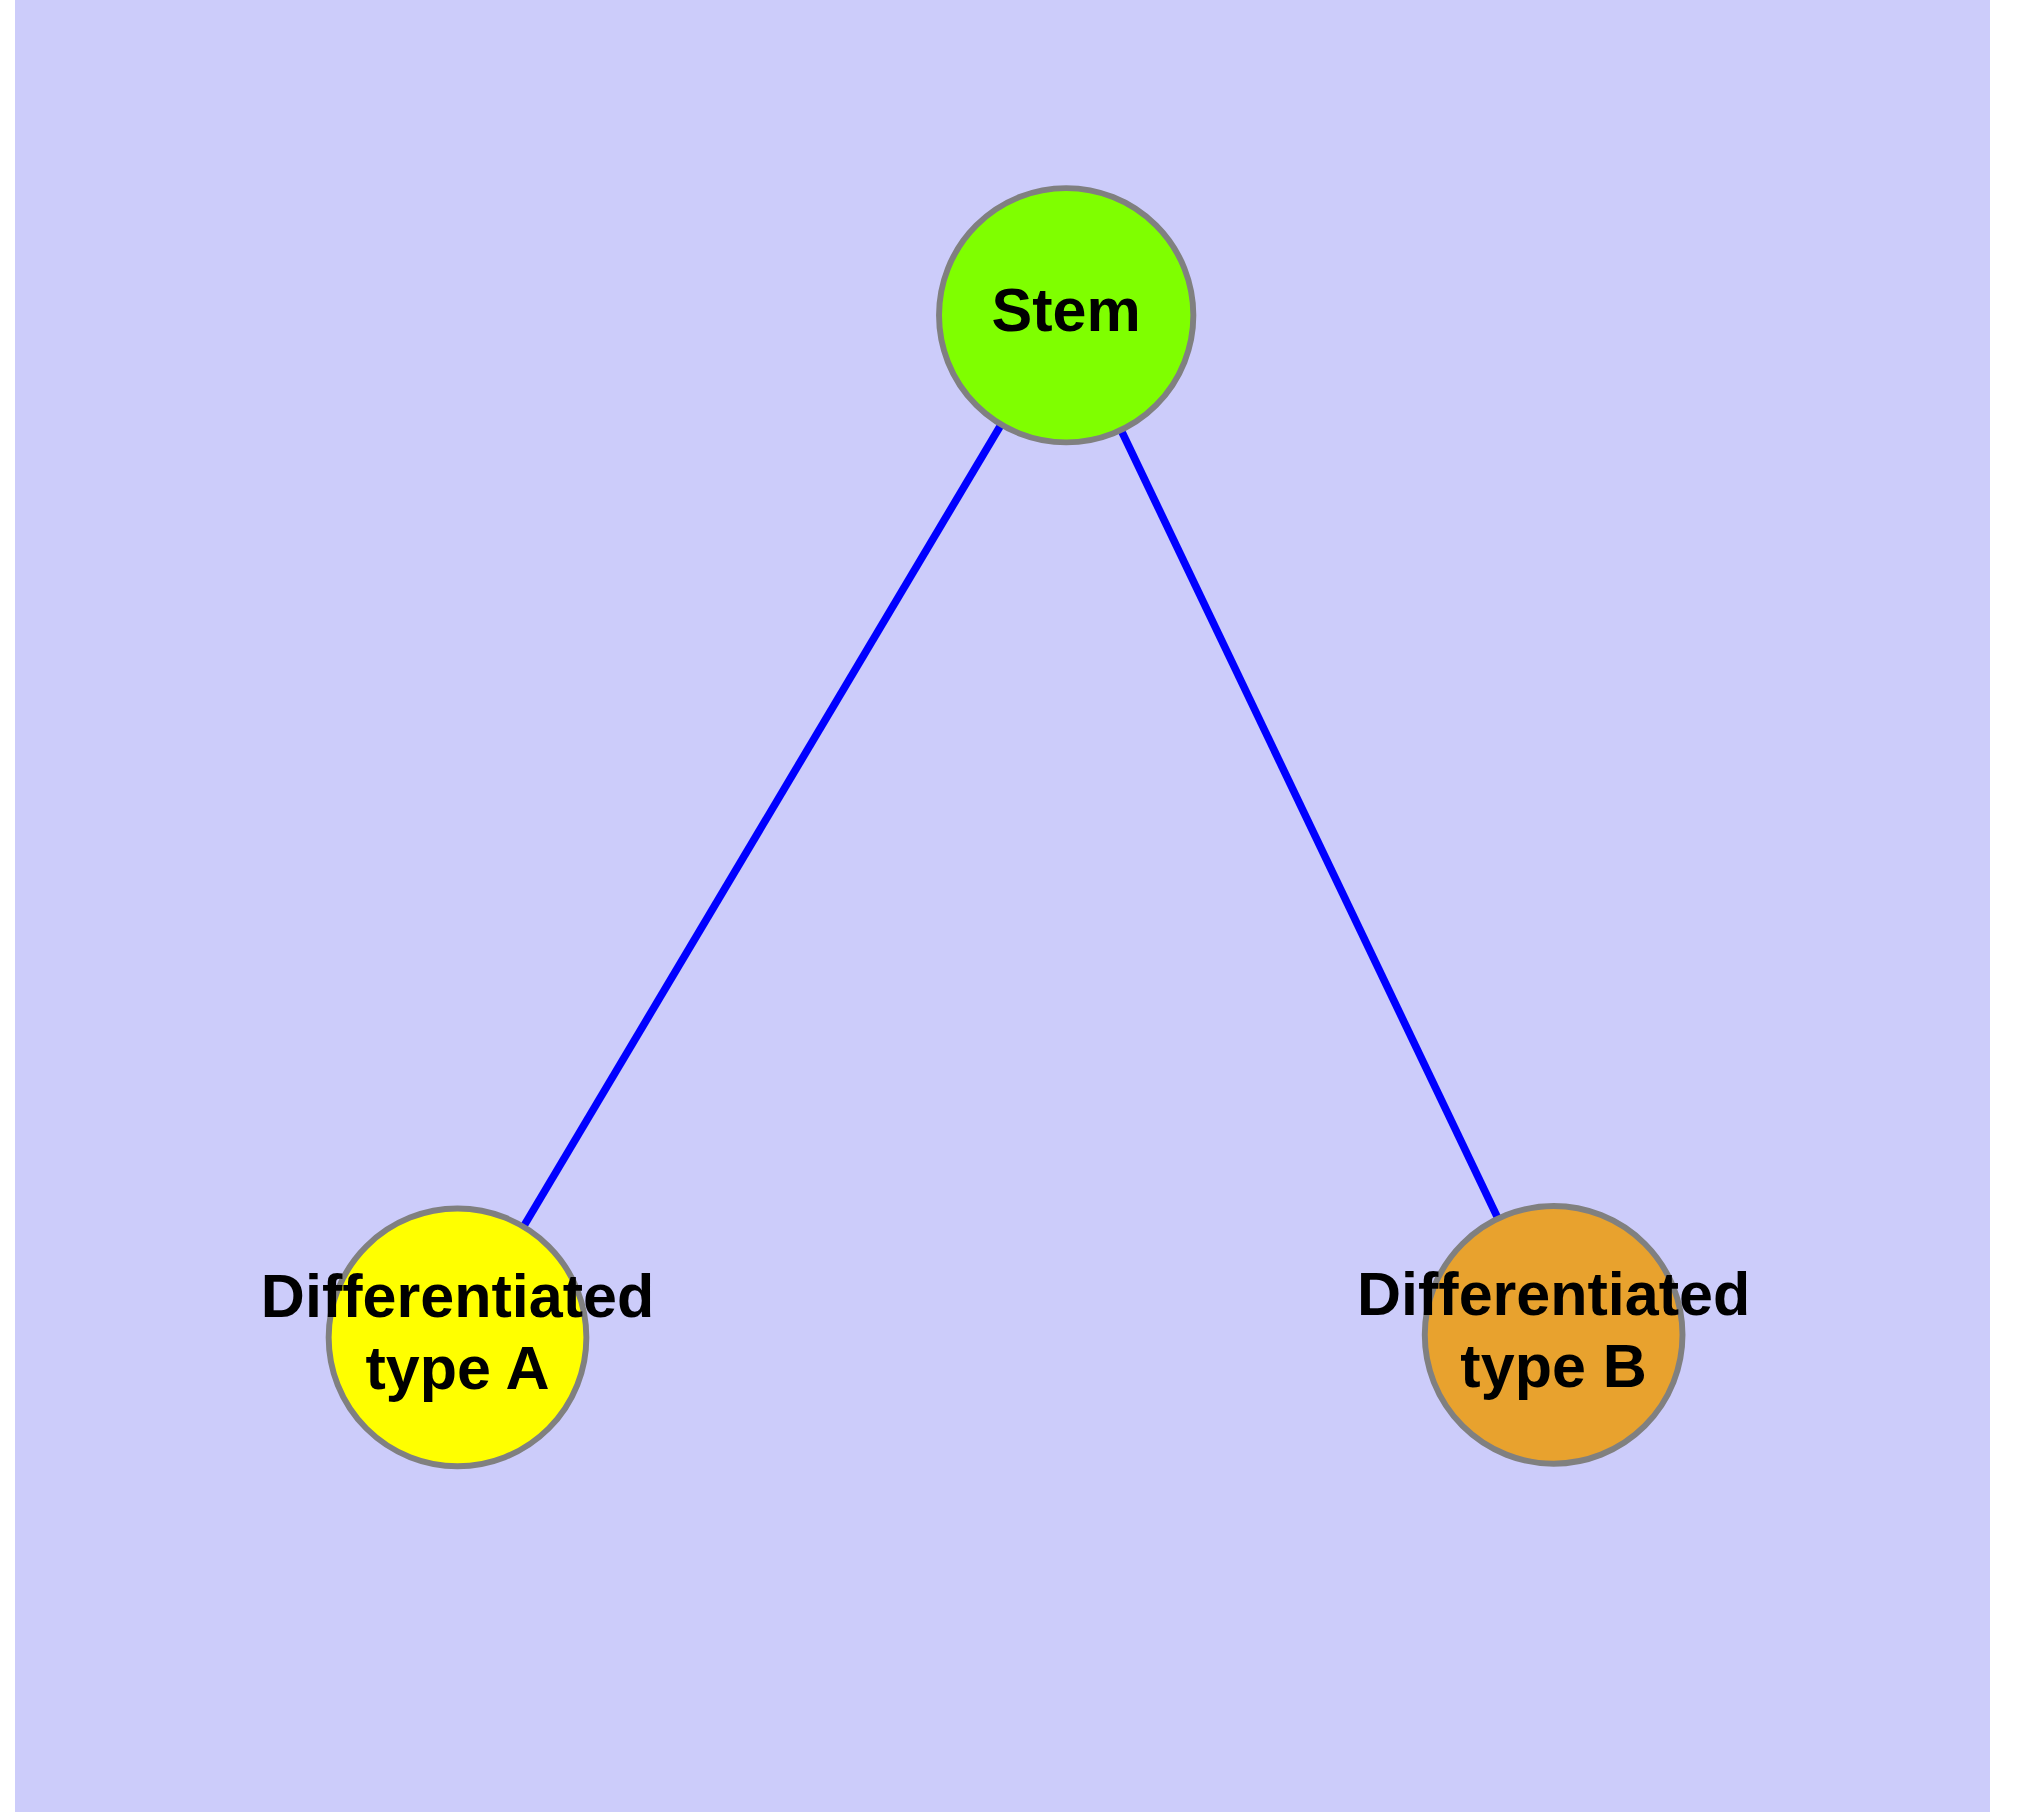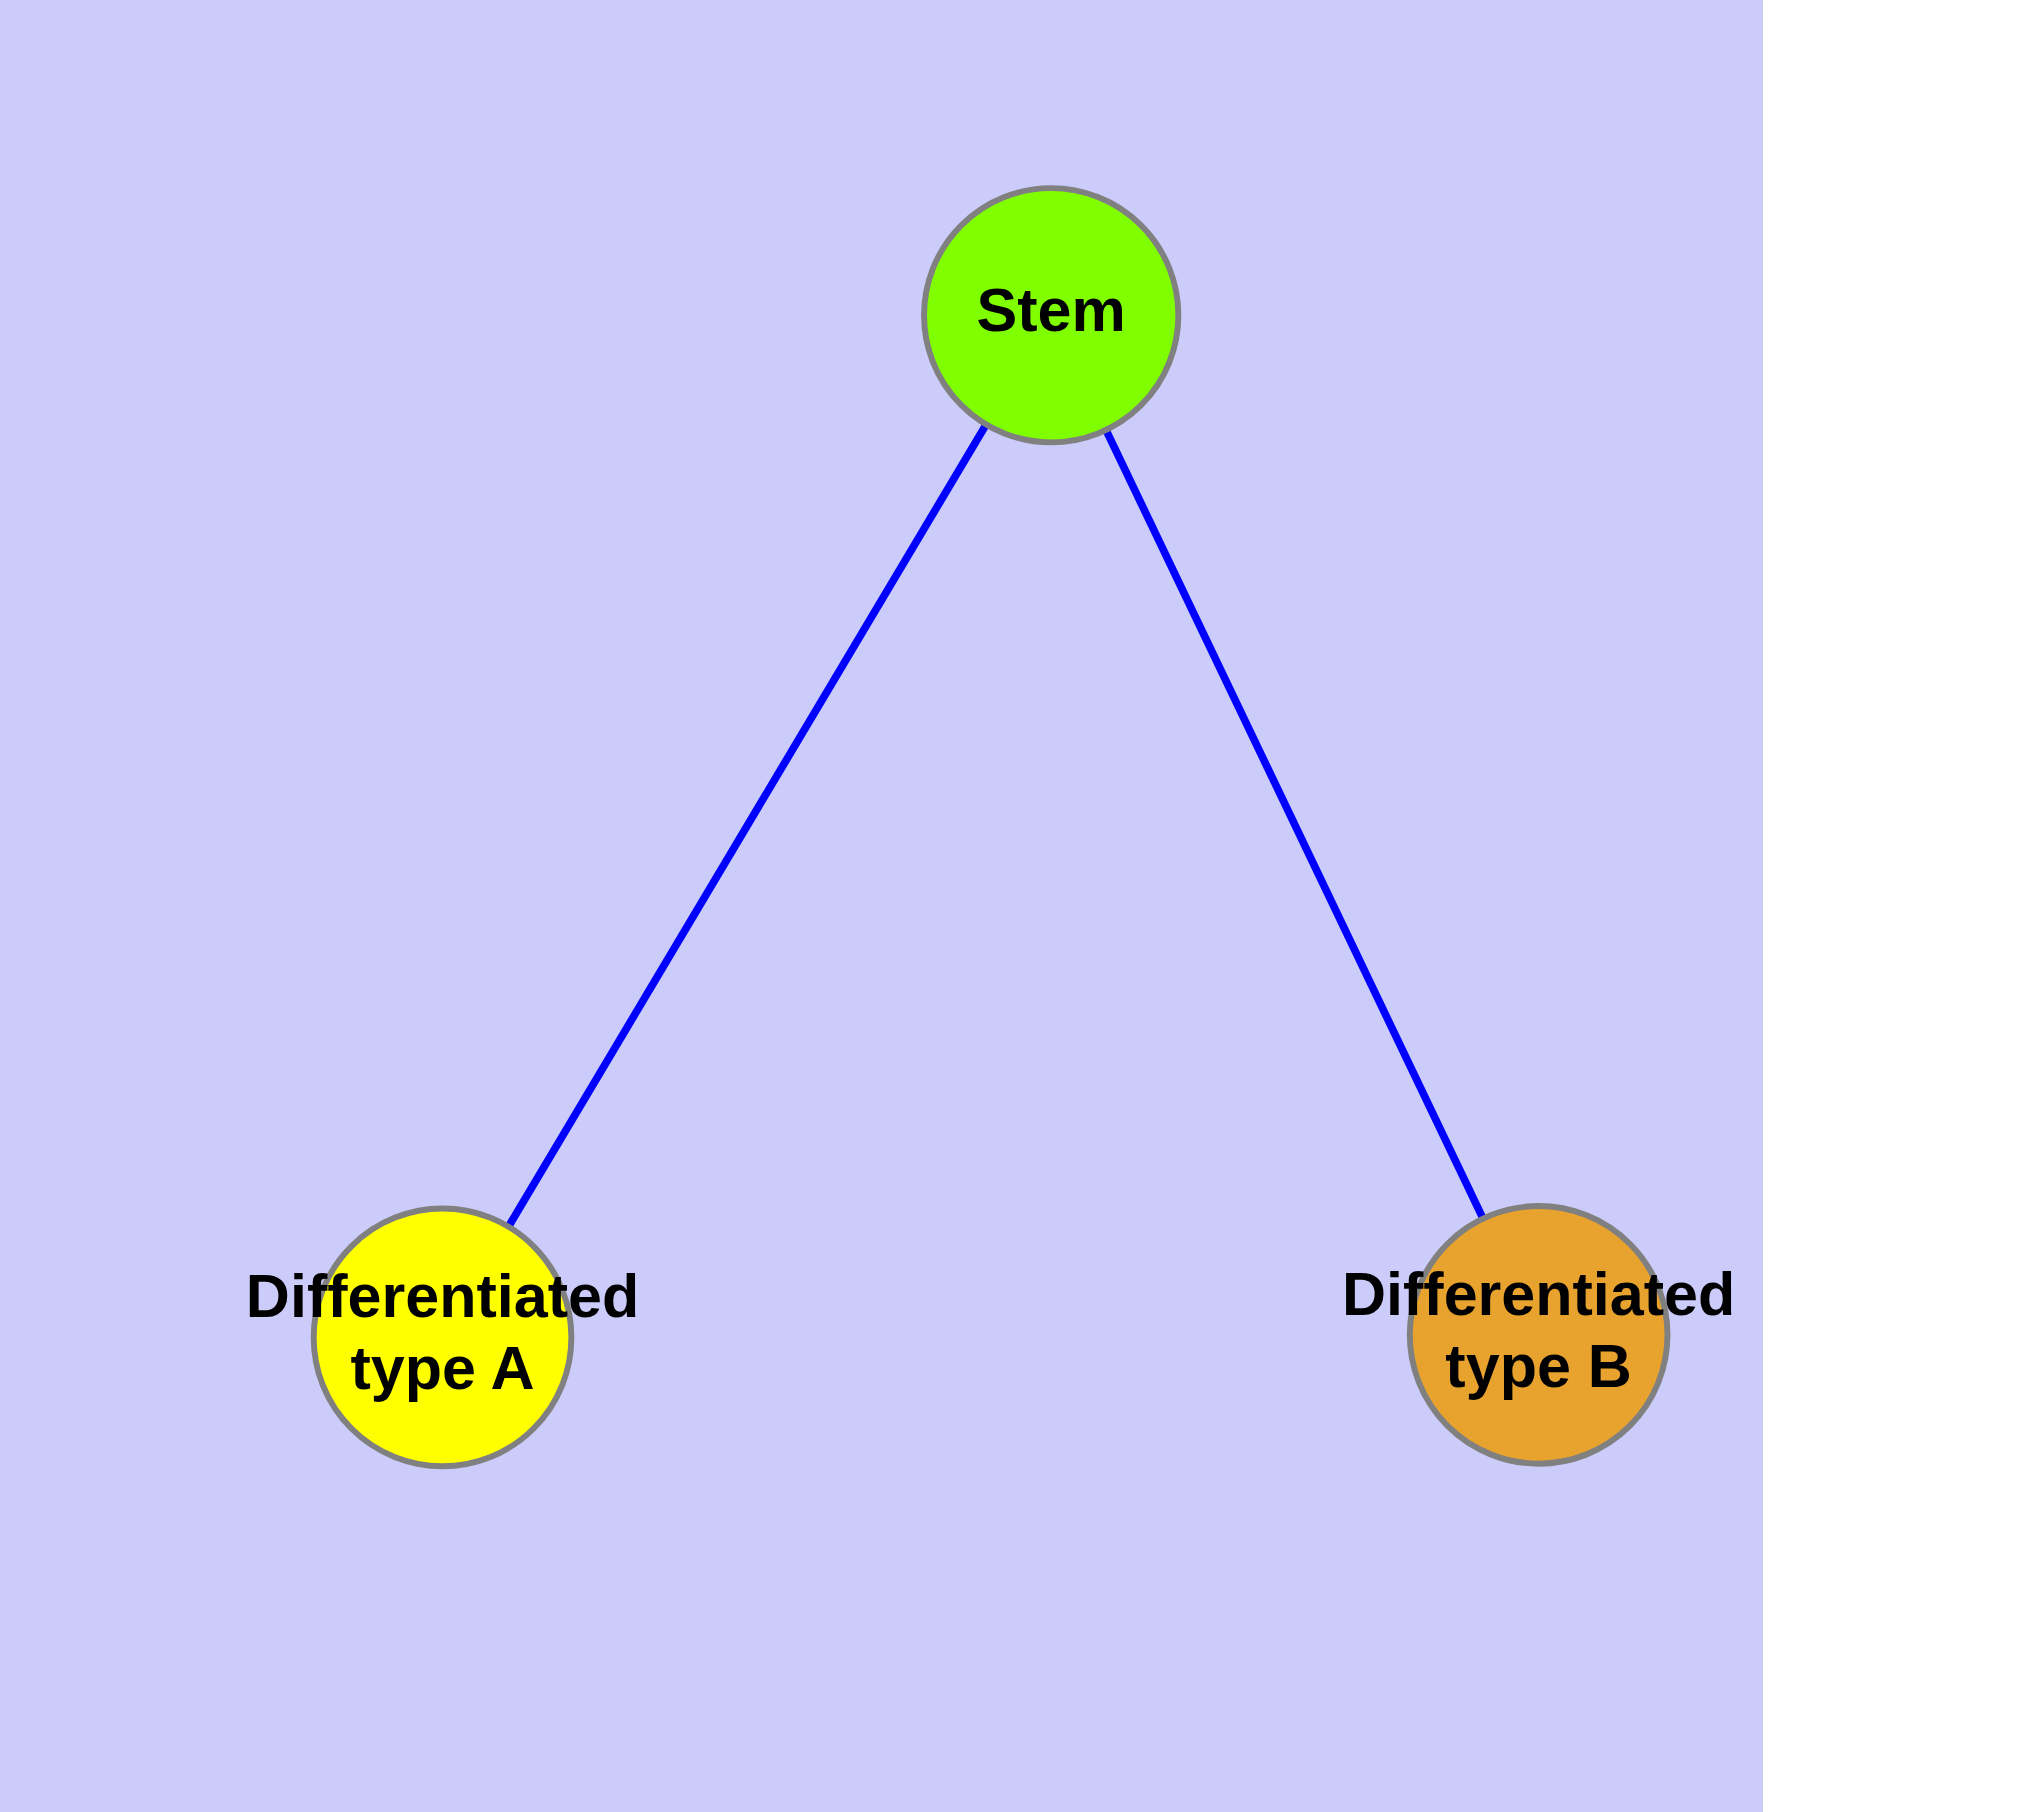--- a/index.html
+++ b/index.html
@@ -31,21 +31,21 @@
     text-anchor: middle;
     dominant-baseline: middle;
     paint-order: normal;
   }
   .node-circle { }
   .graph-edge { }
 </style>
 </head>
 <body>
 
-<div id="canvas" style="width: 1763px; height: 1812px;">
+<div id="canvas" style="width: 1975px; height: 1812px; margin-left: 15px;">
   <svg id="graph-svg" viewBox="0 0 2384 2138" preserveAspectRatio="none" xmlns="http://www.w3.org/2000/svg" style="width: 2021px; height: 1812px;">
 
     <rect id="bg-rect" x="0" y="0" width="2384" height="2138" fill="#CCCCFA"></rect>
 
     <g id="edges-layer">
       <line class="graph-edge" id="edge-0" x1="1240" y1="372" x2="522" y2="1578" stroke="#0000FF" stroke-width="9" stroke-linecap="butt"></line>
       <line class="graph-edge" id="edge-1" x1="1240" y1="372" x2="1815" y2="1575" stroke="#0000FF" stroke-width="9" stroke-linecap="butt"></line>
     </g>
 
     <g id="nodes-layer">

